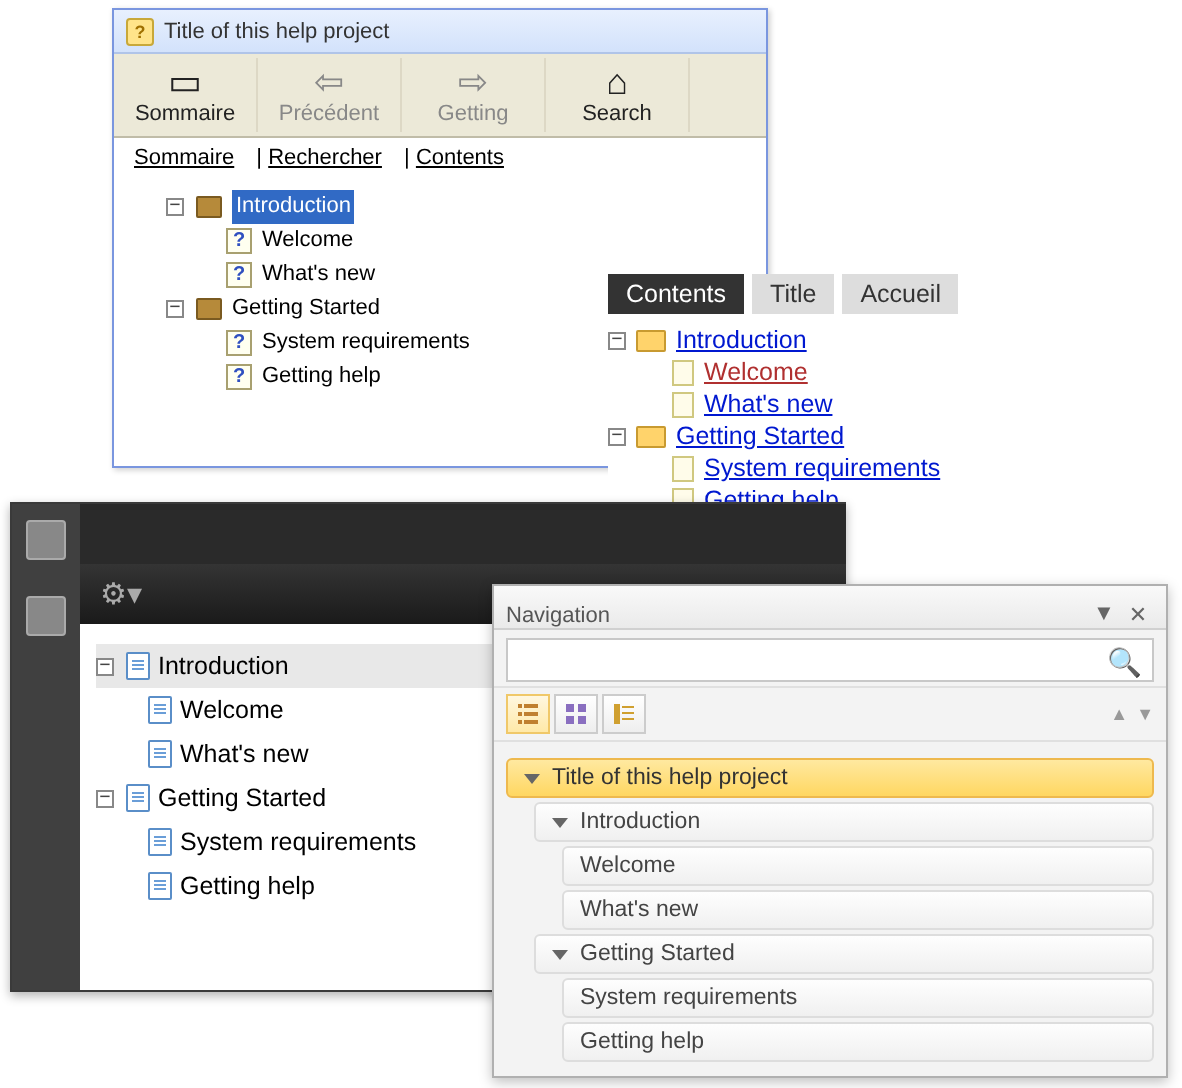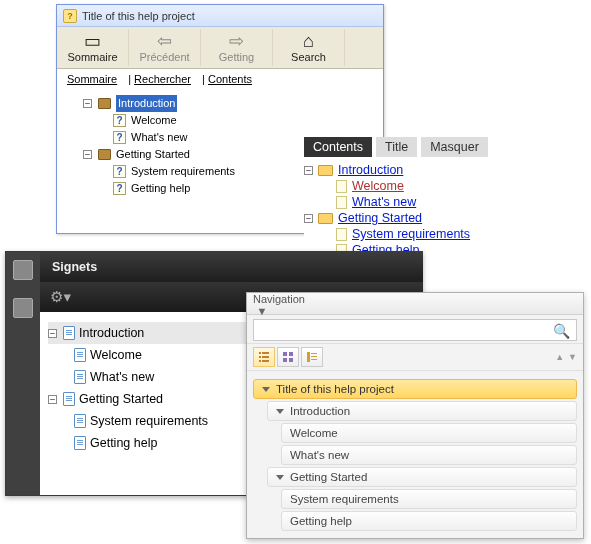--- a/index.html
+++ b/index.html
@@ -46,21 +46,21 @@
   .win3-tree { position:absolute; left:34px; top:60px; right:0; bottom:0; background:white; padding:10px 8px; font-size:12.5px; line-height:20px;}
   .w3row { display:flex; align-items:center; gap:4px; padding:1px 0;}
   .w3row.sel { background:#e8e8e8;}
   .pm3 { width:9px; height:9px; border:1px solid #888; font-size:9px; line-height:7px; text-align:center; font-family:monospace; color:#444; background:white; margin-right:2px;}
   .docic { width:12px; height:14px; background:#fff; border:1px solid #5a8ec8; border-radius:1px; position:relative;}
   .docic:before { content:""; position:absolute; left:2px; top:3px; right:2px; height:1px; background:#6a9ed8; box-shadow:0 2px #6a9ed8, 0 4px #6a9ed8;}
   .w3child { margin-left:26px;}
 
   
   .win4 { position:absolute; left:246px; top:292px; width:338px; height:247px; background:#f3f3f3; border:1px solid #b0b0b0; box-shadow:0 2px 6px rgba(0,0,0,0.25);}
-  .win4-title { height:22px; background:linear-gradient(#f9f9f9,#eaeaea); border-bottom:1px solid #d0d0d0; display:flex; align-items:flex-start; padding:0 6px; color:#555; font-size:11px;flex-direction:column;}
+  .win4-title { height:22px; background:linear-gradient(#f9f9f9,#eaeaea); border-bottom:1px solid #d0d0d0; display:flex; align-items:flex-end; padding:0 6px; color:#555; font-size:11px;}
   .win4-title .sp { flex:1;}
   .win4-ctrl { width:16px; height:14px; display:flex; align-items:center; justify-content:center; color:#666; font-size:11px; cursor:pointer; margin-left:1px;}
   .win4-search { height:28px; padding:4px 6px;}
   .win4-search input { width:100%; height:22px; border:1px solid #c8c8c8; padding:0 24px 0 4px; font-size:11px;}
   .win4-search { position:relative;}
   .mag { position:absolute; right:12px; top:8px; font-size:14px; color:#3a6db5;}
   .win4-tabrow { height:28px; display:flex; align-items:center; padding:0 6px; gap:2px; border-top:1px solid #e0e0e0; border-bottom:1px solid #e0e0e0;}
   .vtab { width:22px; height:20px; border:1px solid #ccc; background:linear-gradient(#fff,#eee); display:flex; align-items:center; justify-content:center; cursor:pointer;}
   .vtab.active { border-color:#f0c869; background:linear-gradient(#fff7e0,#ffe9a8);}
   .vtab svg { width:12px; height:12px;}
@@ -130,21 +130,21 @@
         <span class="qmark">?</span>
         <span>Getting help</span>
       </div>
   </div>
 </div>
 
 <div class="win2">
   <div class="win2-tabs">
     <div class="wtab active">Contents</div>
     <div class="wtab">Title</div>
-    <div class="wtab">Masquer</div>
+    <div class="wtab">Accueil</div>
   </div>
   <div class="w2row">
     <span class="pm2">−</span>
     <span class="folder"></span>
     <span class="w2link">Introduction</span>
   </div>
   <div class="w2row w2child">
       <span class="page-ic"></span>
       <span class="w2link visited">Welcome</span>
     </div>
@@ -164,23 +164,20 @@
   <div class="w2row w2child">
       <span class="page-ic"></span>
       <span class="w2link">Getting help</span>
     </div>
 </div>
 
 <div class="win3">
   <div class="win3-left">
     <div class="sideicon"></div>
     <div class="sideicon"></div>
-  </div>
-  <div class="win3-header">
-    <span>Signets</span>
   </div>
   <div class="win3-gear">
     <span class="gear">⚙▾</span>
   </div>
   <div class="win3-tree">
     <div class="w3row sel">
       <span class="pm3">−</span>
       <span class="docic"></span>
       <span>Introduction</span>
     </div>

